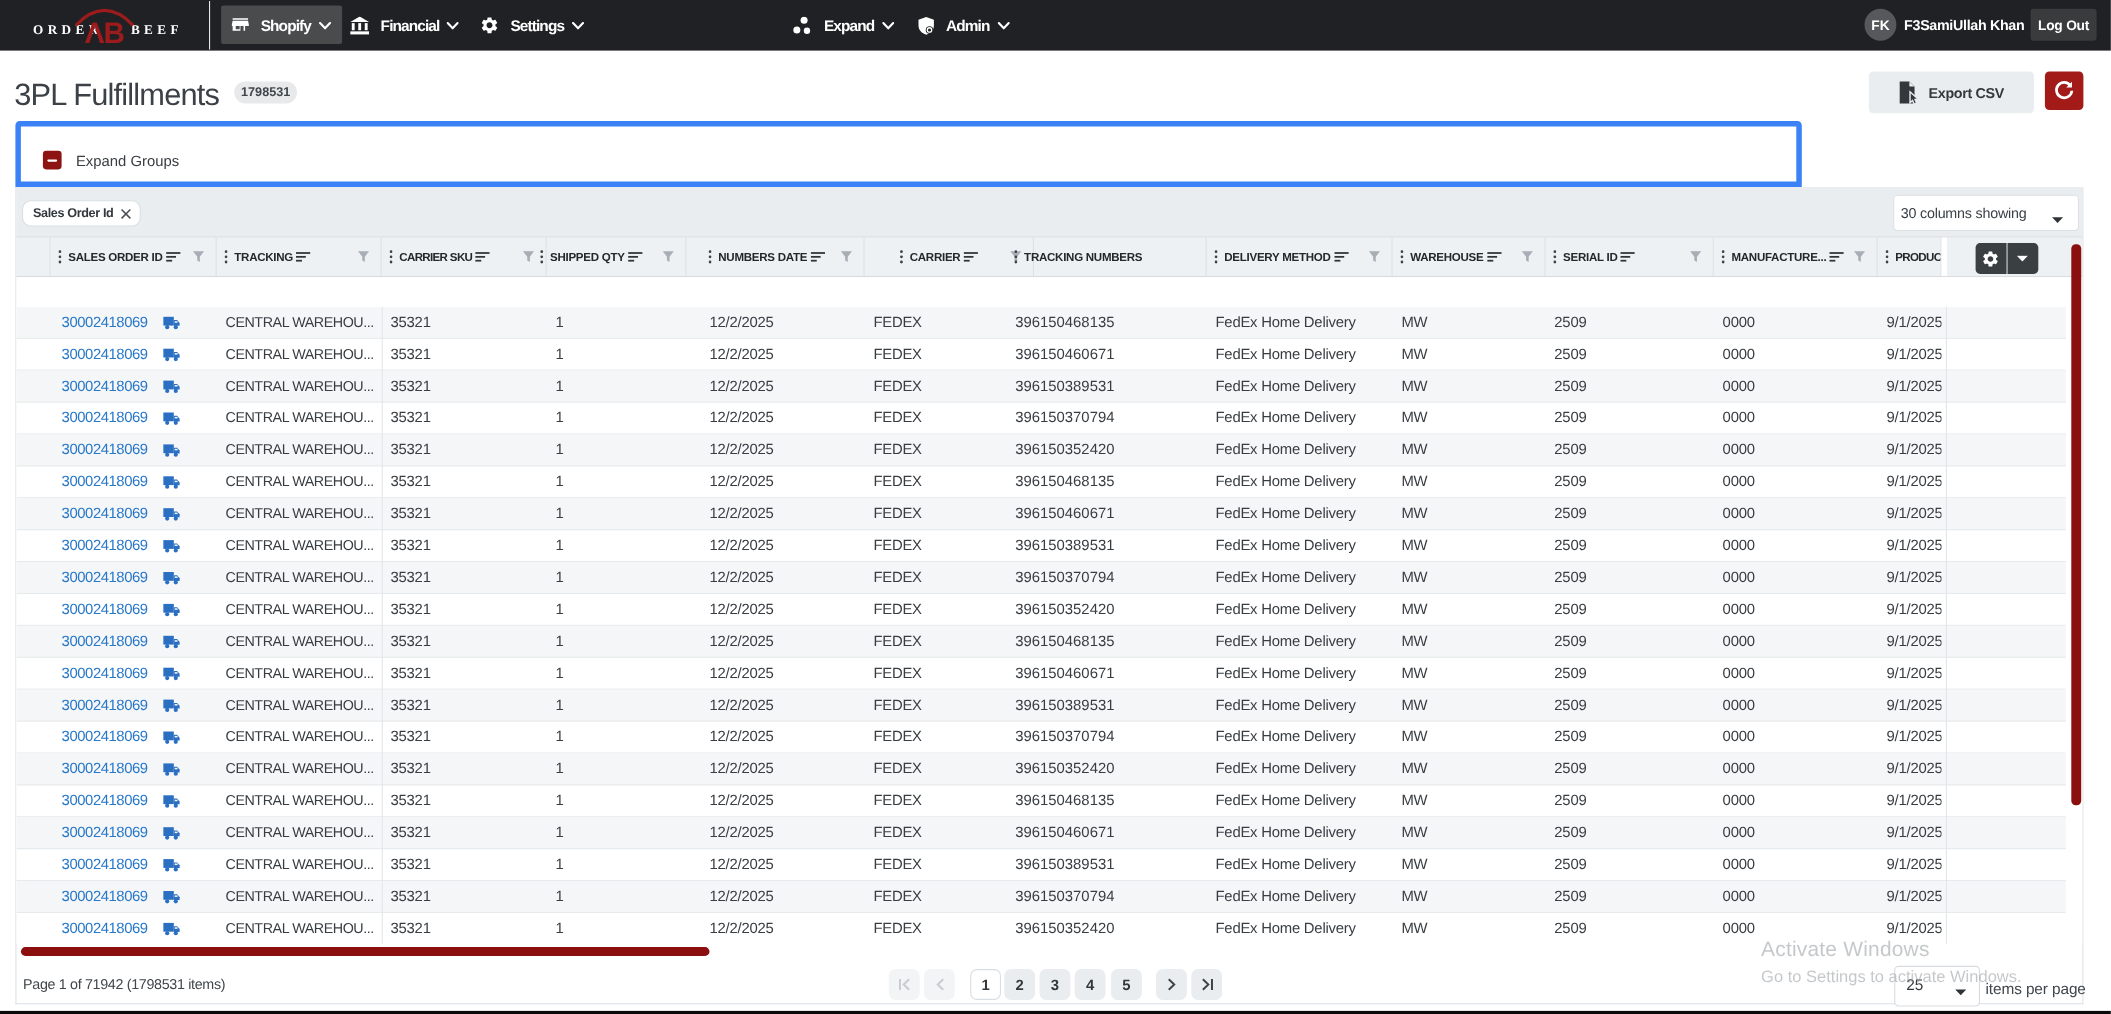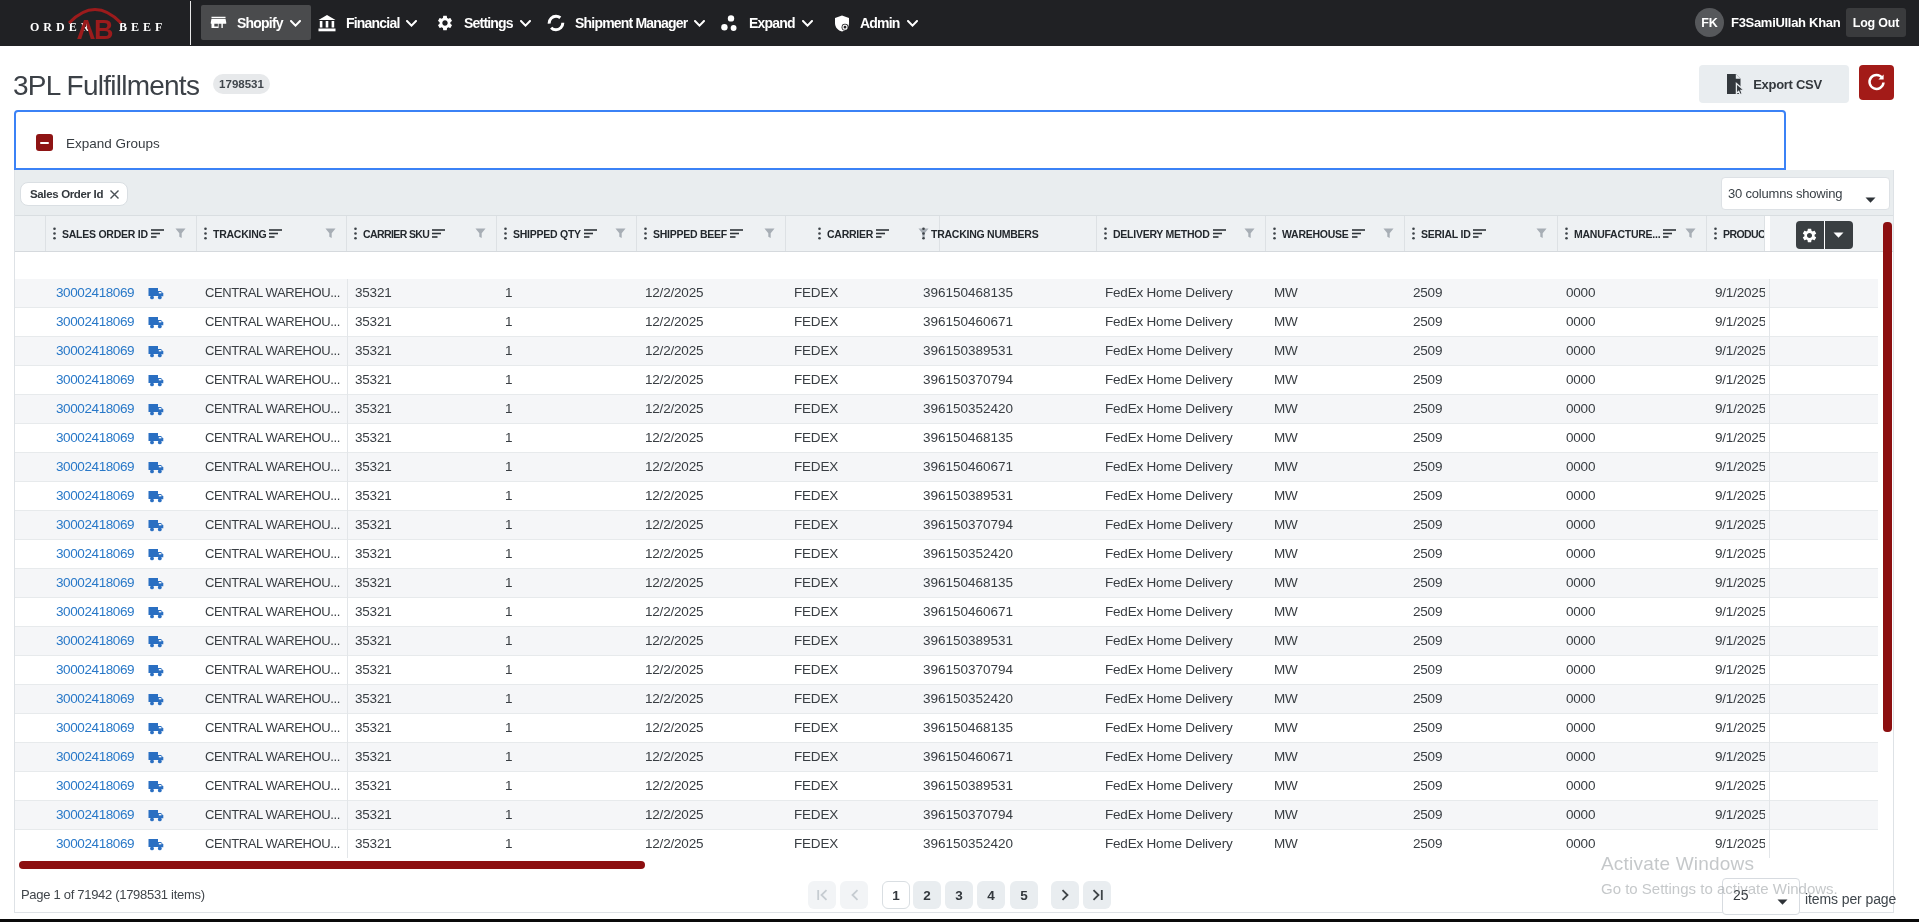--- a/index.html
+++ b/index.html
@@ -16,21 +16,21 @@
 #sel-shopify{position:absolute;left:201px;top:5px;width:110px;height:35px;background:#4a4b4d;border-radius:2px;}
 .avatar{position:absolute;left:1695px;top:8px;width:29px;height:29px;border-radius:50%;background:#56585b;color:#fff;font-size:12.5px;font-weight:700;display:flex;align-items:center;justify-content:center;}
 .uname{position:absolute;left:1731px;top:15px;color:#fff;font-weight:700;font-size:13px;letter-spacing:-0.3px;white-space:nowrap;}
 .logout{position:absolute;left:1846px;top:8px;width:60px;height:29px;background:#3a3b3d;border-radius:3px;color:#fff;font-size:12.5px;font-weight:600;letter-spacing:-0.2px;display:flex;align-items:center;justify-content:center;}
 
 #h1{position:absolute;left:13px;top:70px;font-size:28px;letter-spacing:-0.75px;color:#3c4147;font-weight:400;}
 #badge{position:absolute;left:213px;top:74px;width:57px;height:20px;border-radius:10px;background:#e7e9eb;color:#40464c;font-size:11.5px;font-weight:700;display:flex;align-items:center;justify-content:center;}
 #exportbtn{position:absolute;left:1699px;top:65px;width:150px;height:38px;border-radius:4px;background:#e9edf0;display:flex;align-items:center;justify-content:center;color:#33383d;font-size:13px;font-weight:700;letter-spacing:-0.3px;}
 #refreshbtn{position:absolute;left:1859px;top:65px;width:35px;height:35px;border-radius:4px;background:#a31b18;display:flex;align-items:center;justify-content:center;}
 
-#card{position:absolute;left:14px;top:110px;width:1772px;height:60px;background:#fff;border:2px solid #3b82f6;border-radius:4px 4px 0 0;}
+#card{position:absolute;left:14px;top:110px;width:1624px;height:60px;background:#fff;border:5px solid #3b82f6;border-radius:4px 4px 0 0;}
 #cbx{position:absolute;left:20px;top:22px;width:17px;height:17px;background:#8e1414;border-radius:3px;}
 #cbx:after{content:"";position:absolute;left:4px;top:7.5px;width:9px;height:2.4px;background:#fff;border-radius:1px;}
 #cbx-lbl{position:absolute;left:50px;top:24px;font-size:13.5px;color:#383d42;}
 
 #grid{position:absolute;left:14px;top:170px;width:1880px;height:743px;background:#fff;border:1px solid #dee2e6;border-top:none;}
 #toolbar{position:absolute;left:0;top:0;width:1878px;height:46px;background:#e9edef;border-bottom:1px solid #d9dee1;}
 #chip{position:absolute;left:5px;top:12px;height:24px;padding:0 7px 0 9px;background:#fff;border:1px solid #dadfe3;border-radius:8px;display:flex;align-items:center;font-size:11.5px;font-weight:700;letter-spacing:-0.35px;color:#33383d;}
 #sel30{position:absolute;left:1706px;top:7px;width:169px;height:33px;background:#fff;border:1px solid #dde1e5;border-radius:4px;display:flex;align-items:center;font-size:13px;letter-spacing:-0.2px;color:#3a4147;}
 #sel30 span{margin-left:6px;}
 #headrow{position:absolute;left:0;top:46px;width:1878px;height:36px;background:#eef1f3;border-bottom:1px solid #d5d9dd;}
@@ -104,29 +104,20 @@
     </div>
     <div class="navitem" style="left:436px">
       <svg class="icn" width="18" height="18" viewBox="0 0 24 24">
         <path fill="#fff" fill-rule="evenodd" d="M19.14,12.94c0.04-0.3,0.06-0.61,0.06-0.94c0-0.32-0.02-0.64-0.07-0.94l2.03-1.58c0.18-0.14,0.23-0.41,0.12-0.61l-1.92-3.32c-0.12-0.22-0.37-0.29-0.59-0.22l-2.39,0.96c-0.5-0.38-1.03-0.7-1.62-0.94L14.4,2.81c-0.04-0.24-0.24-0.41-0.48-0.41h-3.84c-0.24,0-0.43,0.17-0.47,0.41L9.25,5.35C8.66,5.59,8.12,5.92,7.63,6.29L5.24,5.33c-0.22-0.08-0.47,0-0.59,0.22L2.74,8.87C2.62,9.08,2.66,9.34,2.86,9.48l2.03,1.58C4.84,11.36,4.8,11.69,4.8,12s0.02,0.64,0.07,0.94l-2.03,1.58c-0.18,0.14-0.23,0.41-0.12,0.61l1.92,3.32c0.12,0.22,0.37,0.29,0.59,0.22l2.39-0.96c0.5,0.38,1.03,0.7,1.62,0.94l0.36,2.54c0.05,0.24,0.24,0.41,0.48,0.41h3.84c0.24,0,0.44-0.17,0.47-0.41l0.36-2.54c0.59-0.24,1.13-0.56,1.62-0.94l2.39,0.96c0.22,0.08,0.47,0,0.59-0.22l1.92-3.32c0.12-0.22,0.07-0.47-0.12-0.61L19.14,12.94z M12,15.6c-1.98,0-3.6-1.62-3.6-3.6s1.62-3.6,3.6-3.6s3.6,1.62,3.6,3.6S13.98,15.6,12,15.6z"></path>
       </svg>
       <span class="lbl">Settings</span>
       <svg class="car" width="11" height="7" viewBox="0 0 11 7">
         <path d="M1 1 L5.5 5.6 L10 1" stroke="#fff" stroke-width="2" fill="none" stroke-linecap="round"></path>
       </svg>
     </div>
-    <div class="navitem" style="left:547px">
-      <svg class="icn" width="18" height="18" viewBox="0 0 18 18">
-        <circle cx="9" cy="9" r="6.8" fill="none" stroke="#fff" stroke-width="3" stroke-dasharray="16 4.5 16 5.7"></circle>
-      </svg>
-      <span class="lbl">Shipment Manager</span>
-      <svg class="car" width="11" height="7" viewBox="0 0 11 7">
-        <path d="M1 1 L5.5 5.6 L10 1" stroke="#fff" stroke-width="2" fill="none" stroke-linecap="round"></path>
-      </svg>
-    </div>
     <div class="navitem" style="left:720px">
       <svg class="icn" width="19" height="17" viewBox="0 0 19 17">
         <circle cx="11" cy="3.4" r="3.2" fill="#fff"></circle>
         <circle cx="4.4" cy="12.2" r="3.2" fill="#fff"></circle>
         <circle cx="13.6" cy="13" r="2.9" fill="#fff"></circle>
       </svg>
       <span class="lbl">Expand</span>
       <svg class="car" width="11" height="7" viewBox="0 0 11 7">
         <path d="M1 1 L5.5 5.6 L10 1" stroke="#fff" stroke-width="2" fill="none" stroke-linecap="round"></path>
       </svg>
@@ -221,21 +212,21 @@
         <span class="ttl" style="letter-spacing:-0.6px">CARRIER SKU</span>
         <svg class="sorti" width="14" height="11" viewBox="0 0 14 11">
           <rect x="0" y="1.2" width="13" height="1.6" fill="#2e3438"></rect>
           <rect x="0" y="4.7" width="9" height="1.6" fill="#2e3438"></rect>
           <rect x="0" y="8.2" width="5.5" height="1.6" fill="#2e3438"></rect>
         </svg>
         <svg class="funl" width="11" height="11" viewBox="0 0 12 12">
           <path d="M0.5 0.5 H11.5 L7.3 5.8 V11 L4.7 9.5 V5.8 Z" fill="#a7aeb5"></path>
         </svg>
       </div>
-      <div class="hcell" style="left:482px;width:140px">
+      <div class="hcell" style="left:469px;width:140px">
         <svg class="dots" width="3" height="13" viewBox="0 0 3 13">
           <circle cx="1.5" cy="1.8" r="1.3" fill="#3c4247"></circle>
           <circle cx="1.5" cy="6.5" r="1.3" fill="#3c4247"></circle>
           <circle cx="1.5" cy="11.2" r="1.3" fill="#3c4247"></circle>
         </svg>
         <span class="ttl">SHIPPED QTY</span>
         <svg class="sorti" width="14" height="11" viewBox="0 0 14 11">
           <rect x="0" y="1.2" width="13" height="1.6" fill="#2e3438"></rect>
           <rect x="0" y="4.7" width="9" height="1.6" fill="#2e3438"></rect>
           <rect x="0" y="8.2" width="5.5" height="1.6" fill="#2e3438"></rect>
@@ -243,21 +234,21 @@
         <svg class="funl" width="11" height="11" viewBox="0 0 12 12">
           <path d="M0.5 0.5 H11.5 L7.3 5.8 V11 L4.7 9.5 V5.8 Z" fill="#a7aeb5"></path>
         </svg>
       </div>
       <div class="hcell" style="left:622px;width:149px">
         <svg class="dots" width="3" height="13" viewBox="0 0 3 13">
           <circle cx="1.5" cy="1.8" r="1.3" fill="#3c4247"></circle>
           <circle cx="1.5" cy="6.5" r="1.3" fill="#3c4247"></circle>
           <circle cx="1.5" cy="11.2" r="1.3" fill="#3c4247"></circle>
         </svg>
-        <span class="ttl">SHIPPED BEEF</span>
+        <span class="ttl">NUMBERS DATE</span>
         <svg class="sorti" width="14" height="11" viewBox="0 0 14 11">
           <rect x="0" y="1.2" width="13" height="1.6" fill="#2e3438"></rect>
           <rect x="0" y="4.7" width="9" height="1.6" fill="#2e3438"></rect>
           <rect x="0" y="8.2" width="5.5" height="1.6" fill="#2e3438"></rect>
         </svg>
         <svg class="funl" width="11" height="11" viewBox="0 0 12 12">
           <path d="M0.5 0.5 H11.5 L7.3 5.8 V11 L4.7 9.5 V5.8 Z" fill="#a7aeb5"></path>
         </svg>
       </div>
       <div class="hcell" style="left:796px;width:129px">

